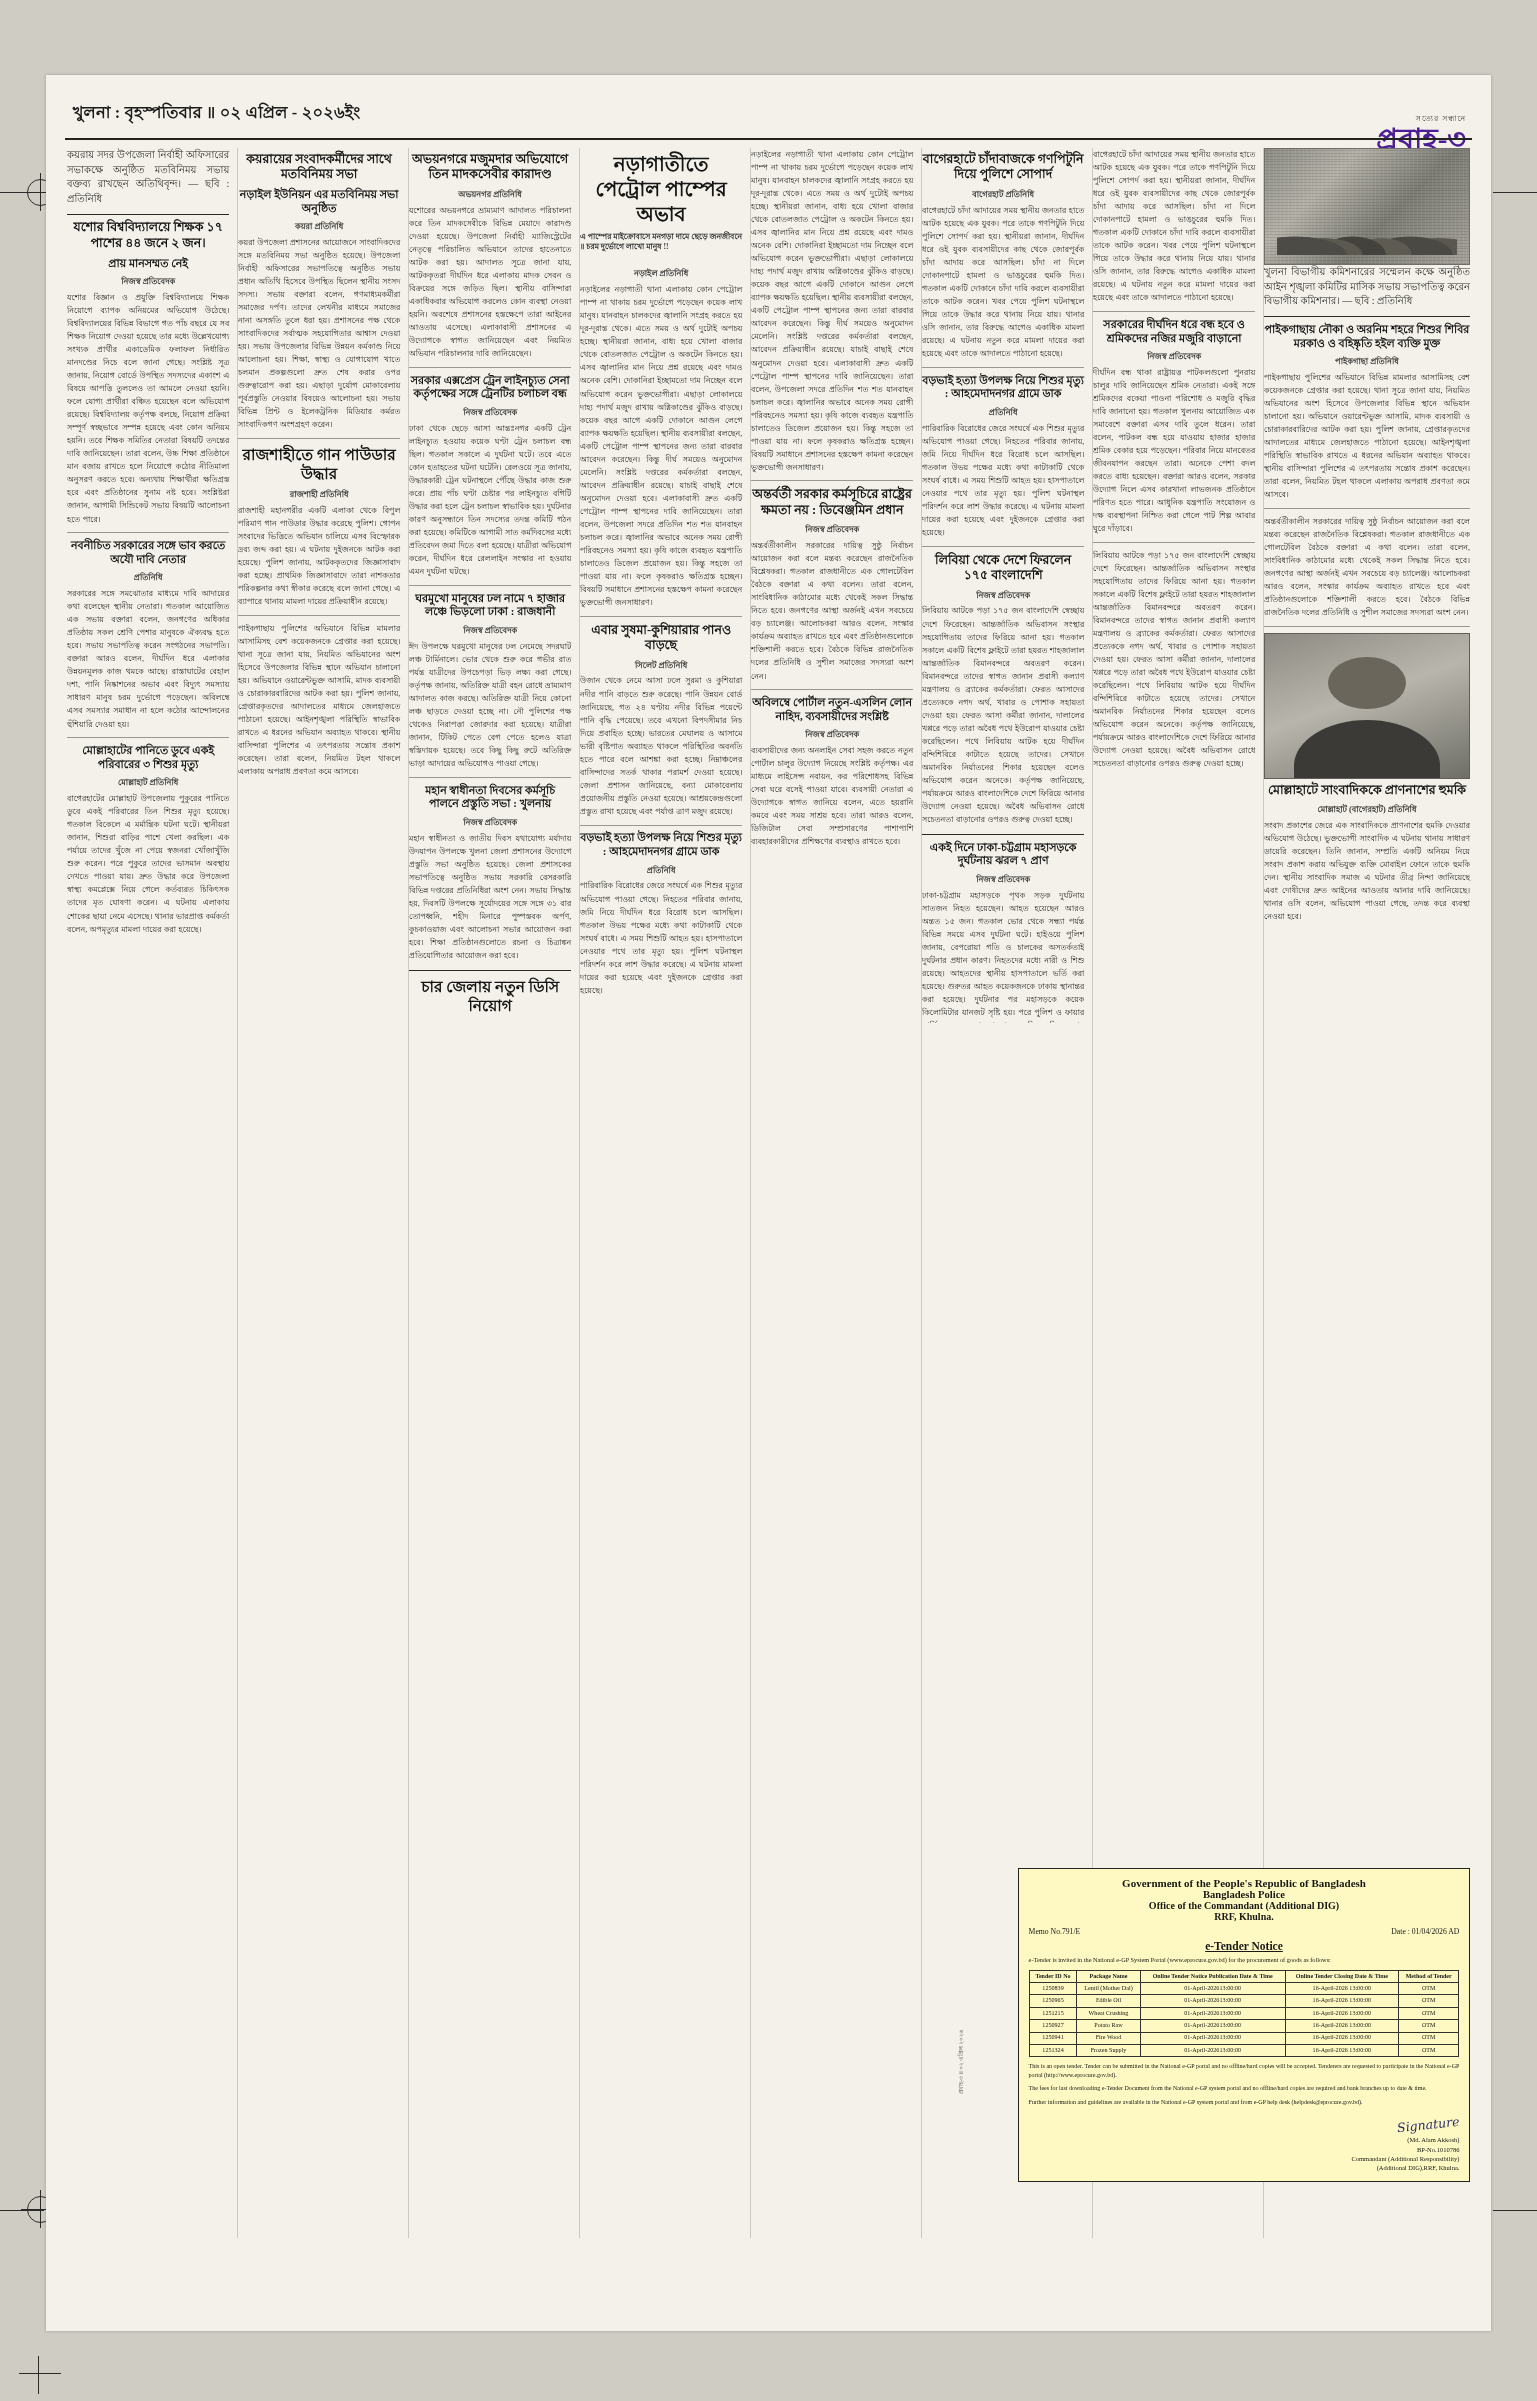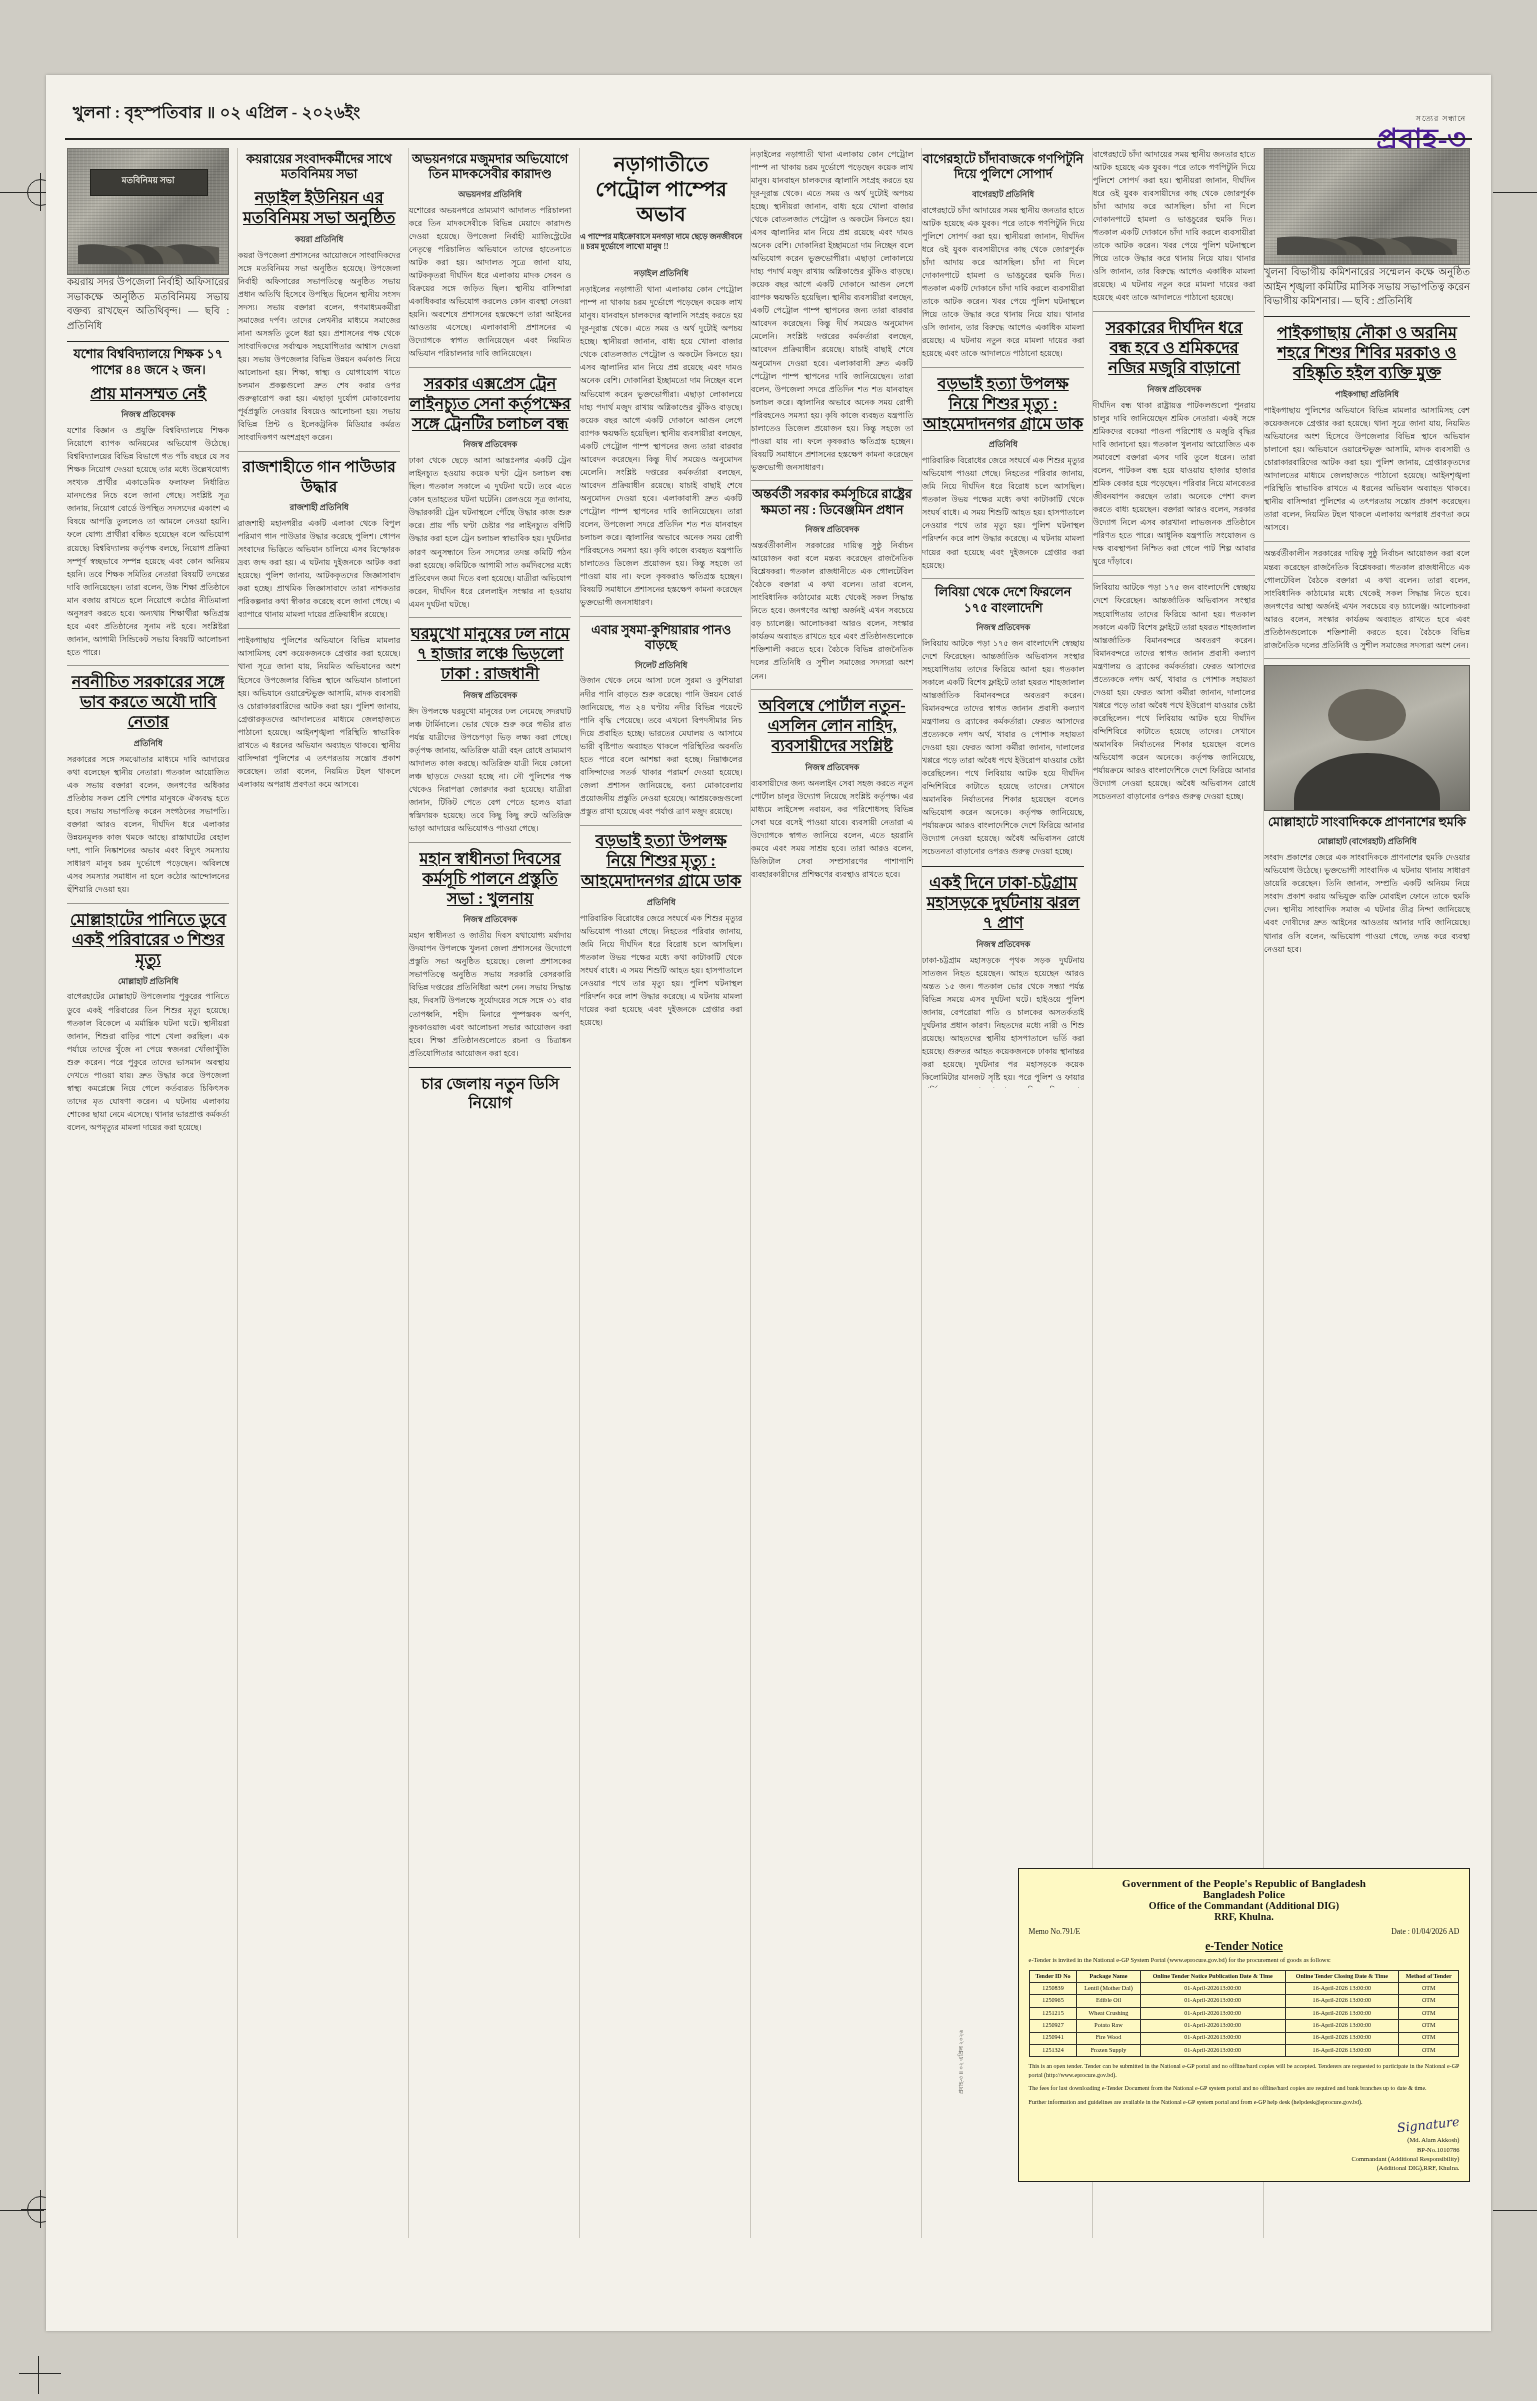--- a/index.html
+++ b/index.html
@@ -115,21 +115,21 @@
   .hl {
     font-weight: bold;
     color: #151513;
     text-align: center;
     line-height: 1.25;
     margin: 3.8px 0 4.8px 0;
   }
   .hl.xl { font-size: 20px; }
   .hl.lg { font-size: 15.4px; }
   .hl.md { font-size: 12.5px; }
-  .hl.sm { font-size: 16px; text-decoration: underline; }
+  .hl.sm { font-size: 11px; }
   .byline {
     font-size: 8.2px;
     text-align: center;
     color: #3a3a37;
     margin-bottom: 2.9px;
     font-weight: bold;
   }
   .body {
     font-size: 7.9px;
     line-height: 1.65;
@@ -286,26 +286,20 @@
         <div class="logo-sub">সত্যের সন্ধানে</div>
         <div class="logo-main">প্রবাহ-৩</div>
         <div class="logo-tag">The Daily Probaha</div>
       </div>
     </div>
     <div class="rule" style="top:63px;"></div>
 
     <div class="cols">
 
       <div class="col" style="left:0px;">
-        <div class="photo" style="height:125px;">
-          <div class="grain"></div>
-          <div style="position:absolute;left:14%;top:16%;width:72%;height:20%;background:#3c3b36;border:1px solid #24241f;"></div>
-          <div style="position:absolute;left:20%;top:20%;width:60%;height:12%;color:#e7e5dc;font-size:8.6px;text-align:center;font-weight:bold;">মতবিনিময় সভা</div>
-          <div class="figs"></div>
-        </div>
         <div class="caption">কয়রায় সদর উপজেলা নির্বাহী অফিসারের সভাকক্ষে অনুষ্ঠিত মতবিনিময় সভায় বক্তব্য রাখছেন অতিথিবৃন্দ। — ছবি : প্রতিনিধি</div>
         <div class="sep dbl"></div>
 
         <div class="hl md">যশোর বিশ্ববিদ্যালয়ে শিক্ষক ১৭ পাশের ৪৪ জনে ২ জন।</div>
         <div class="hl sm">প্রায় মানসম্মত নেই</div>
         <div class="byline">নিজস্ব প্রতিবেদক</div>
         <div class="body">যশোর বিজ্ঞান ও প্রযুক্তি বিশ্ববিদ্যালয়ে শিক্ষক নিয়োগে ব্যাপক অনিয়মের অভিযোগ উঠেছে। বিশ্ববিদ্যালয়ের বিভিন্ন বিভাগে গত পাঁচ বছরে যে সব শিক্ষক নিয়োগ দেওয়া হয়েছে তার মধ্যে উল্লেখযোগ্য সংখ্যক প্রার্থীর একাডেমিক ফলাফল নির্ধারিত মানদণ্ডের নিচে বলে জানা গেছে। সংশ্লিষ্ট সূত্র জানায়, নিয়োগ বোর্ডে উপস্থিত সদস্যদের একাংশ এ বিষয়ে আপত্তি তুললেও তা আমলে নেওয়া হয়নি। ফলে যোগ্য প্রার্থীরা বঞ্চিত হয়েছেন বলে অভিযোগ রয়েছে। বিশ্ববিদ্যালয় কর্তৃপক্ষ বলছে, নিয়োগ প্রক্রিয়া সম্পূর্ণ স্বচ্ছভাবে সম্পন্ন হয়েছে এবং কোন অনিয়ম হয়নি। তবে শিক্ষক সমিতির নেতারা বিষয়টি তদন্তের দাবি জানিয়েছেন। তারা বলেন, উচ্চ শিক্ষা প্রতিষ্ঠানে মান বজায় রাখতে হলে নিয়োগে কঠোর নীতিমালা অনুসরণ করতে হবে। অন্যথায় শিক্ষার্থীরা ক্ষতিগ্রস্ত হবে এবং প্রতিষ্ঠানের সুনাম নষ্ট হবে। সংশ্লিষ্টরা জানান, আগামী সিন্ডিকেট সভায় বিষয়টি আলোচনা হতে পারে।</div>
 
         <div class="sep"></div>
         <div class="hl sm">নবনীচিত সরকারের সঙ্গে ভাব করতে অযৌ দাবি নেতার</div>

